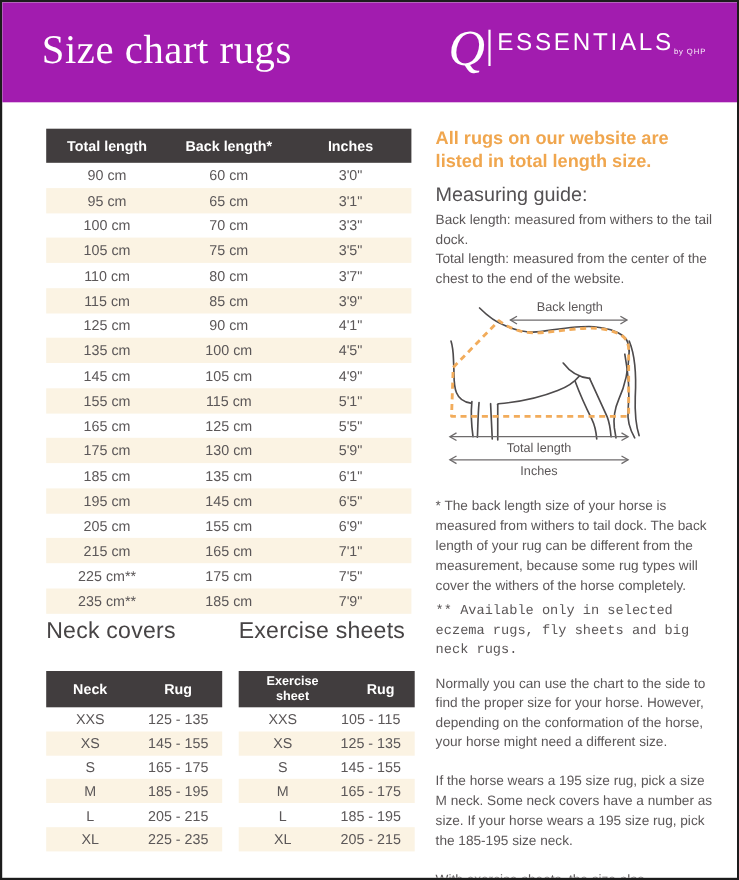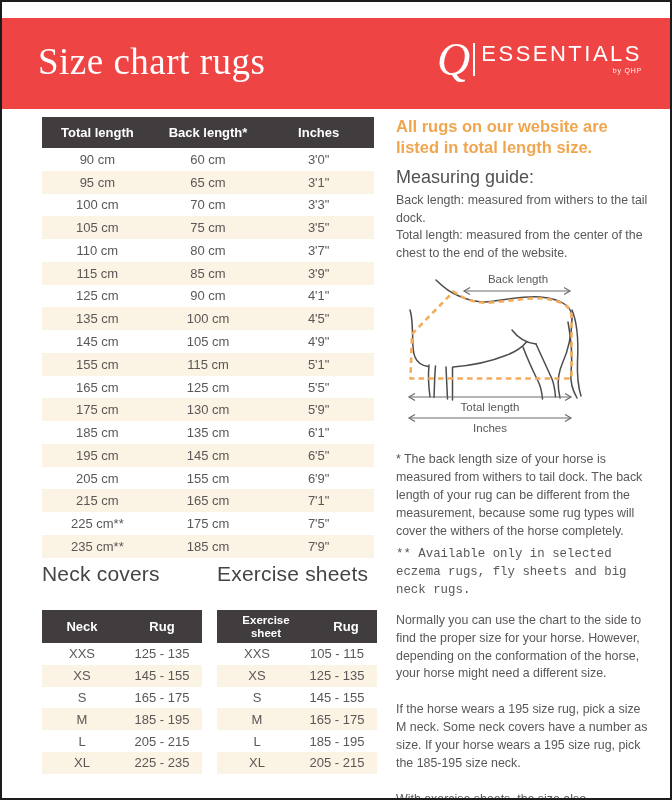--- a/index.html
+++ b/index.html
@@ -3,29 +3,29 @@
 <meta charset="utf-8">
 <style>
   * { margin:0; padding:0; box-sizing:border-box; }
   body { background:#888; display:flex; justify-content:flex-start; align-items:flex-start; }
   .page {
     position:relative; width:672px; height:800px; background:#ffffff;
     border:2px solid #1c1c1c; overflow:hidden;
     font-family:"Liberation Sans", sans-serif; color:#5B5758;
   }
   
-  .header { position:absolute; top:16px; left:0; right:0; height:91px; background:#ef4444; }
+  .header { position:absolute; top:0; left:0; right:0; height:91px; background:#a21caf; }
   .page-title {
     position:absolute; left:36px; top:22px;
     font-family:"Liberation Serif", serif; font-size:37px; color:#fff; letter-spacing:0.5px;
   }
   .logo { position:absolute; right:28px; top:22px; display:flex; align-items:flex-start; color:#fff; }
   .logo-q { font-family:"Liberation Serif", serif; font-style:italic; font-size:46px; line-height:40px; margin-right:3px; }
   .logo-bar { width:2px; height:33px; background:#fff; margin:3px 6px 0 0; }
-  .logo-right { display:flex; flex-direction:column; align-items:flex-end; }
+  .logo-right { display:flex; flex-direction:row; align-items:flex-end; }
   .logo-name { font-size:22px; letter-spacing:2.5px; line-height:27px; font-weight:400; }
   .logo-by { font-size:7px; letter-spacing:0.8px; opacity:.95; }
   
   .thead { display:flex; background:#413D3E; color:#fff; height:31px; align-items:center; }
   .hcell { flex:1; text-align:center; font-weight:bold; font-size:13px; }
   .trow { display:flex; height:22.78px; align-items:center; font-size:13px; color:#5B5758; }
   .trow.alt { background:#FBF3E3; }
   .tcell { flex:1; text-align:center; }
   .main-table { position:absolute; left:40px; top:115px; width:332px; }
   

